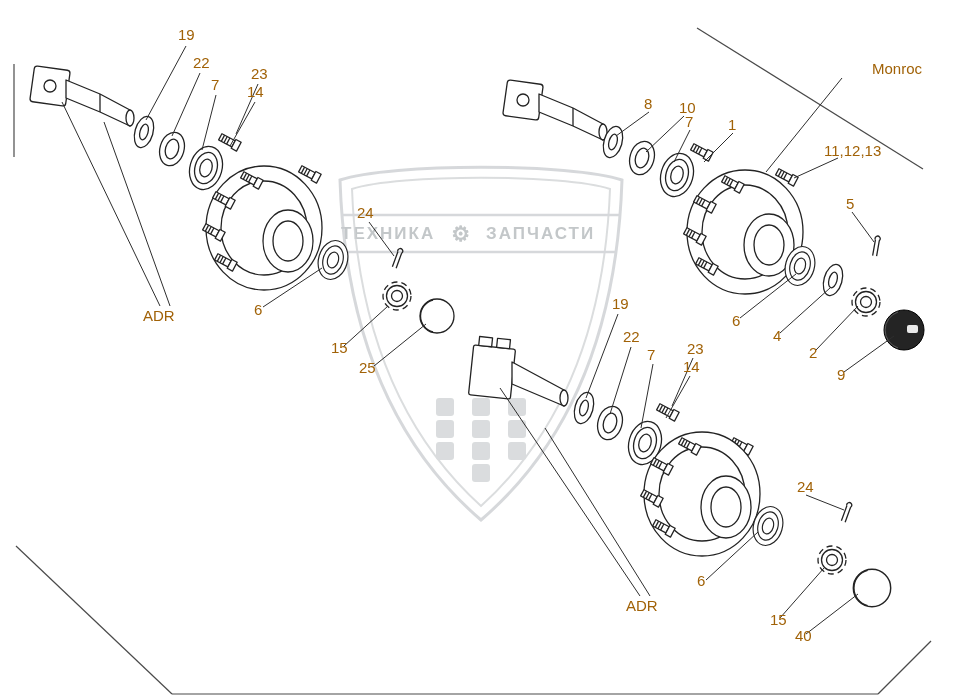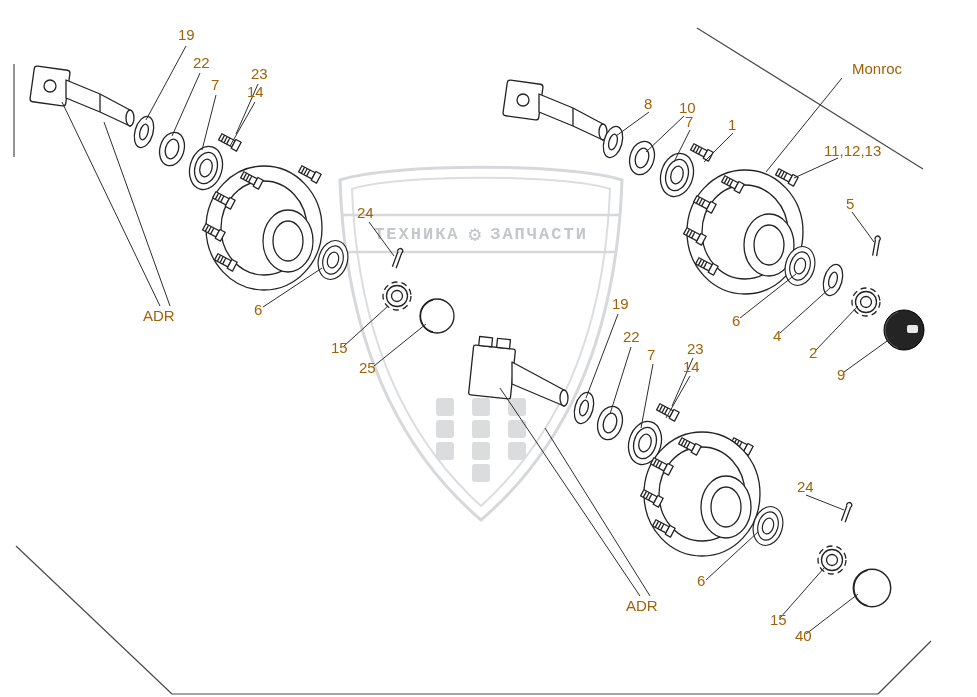--- a/index.html
+++ b/index.html
@@ -8,22 +8,22 @@
   .stage svg{position:absolute;left:0;top:0;}
   
   .ln{stroke:#232323;stroke-width:1.3;fill:none;stroke-linejoin:round;}
   .wh{fill:#ffffff;}
   .leader{stroke:#2e2e2e;stroke-width:1;fill:none;}
   .frame{stroke:#4a4a4a;stroke-width:1.2;fill:none;}
   
   .co{position:absolute;font-size:15px;color:#a16207;white-space:nowrap;line-height:1;}
   
   .wm-band{position:absolute;left:341px;top:222px;width:280px;display:flex;
-           justify-content:center;align-items:center;gap:9px;
-           font-family:Liberation Mono, monospace;font-weight:bold;font-size:17px;
+           justify-content:flex-start;align-items:center;gap:16px;
+           font-family:Liberation Sans, sans-serif;font-weight:bold;font-size:17px;
            letter-spacing:2px;color:#c3c7c9;}
   .wm-band .gear{font-size:21px;letter-spacing:0;}
   .wm-big{position:absolute;left:328px;top:248px;width:306px;text-align:center;
           font-family:"DejaVu Sans",sans-serif;font-weight:800;font-size:110px;
           letter-spacing:6px;line-height:1.05;color:transparent;
           -webkit-text-stroke:3px #c6c9cb;}
 </style>
 </head>
 <body>
 
@@ -213,21 +213,21 @@
   <span class="co" style="left:193px;top:55px">22</span>
   <span class="co" style="left:211px;top:77px">7</span>
   <span class="co" style="left:251px;top:66px">23</span>
   <span class="co" style="left:247px;top:84px">14</span>
   <span class="co" style="left:357px;top:205px">24</span>
   <span class="co" style="left:143px;top:308px">ADR</span>
   <span class="co" style="left:254px;top:302px">6</span>
   <span class="co" style="left:331px;top:340px">15</span>
   <span class="co" style="left:359px;top:360px">25</span>
 
-  <span class="co" style="left:852px;top:61px">Monroc</span>
+  <span class="co" style="left:872px;top:61px">Monroc</span>
   <span class="co" style="left:644px;top:96px">8</span>
   <span class="co" style="left:679px;top:100px">10</span>
   <span class="co" style="left:685px;top:114px">7</span>
   <span class="co" style="left:728px;top:117px">1</span>
   <span class="co" style="left:824px;top:143px">11,12,13</span>
   <span class="co" style="left:846px;top:196px">5</span>
   <span class="co" style="left:732px;top:313px">6</span>
   <span class="co" style="left:773px;top:328px">4</span>
   <span class="co" style="left:809px;top:345px">2</span>
   <span class="co" style="left:837px;top:367px">9</span>

